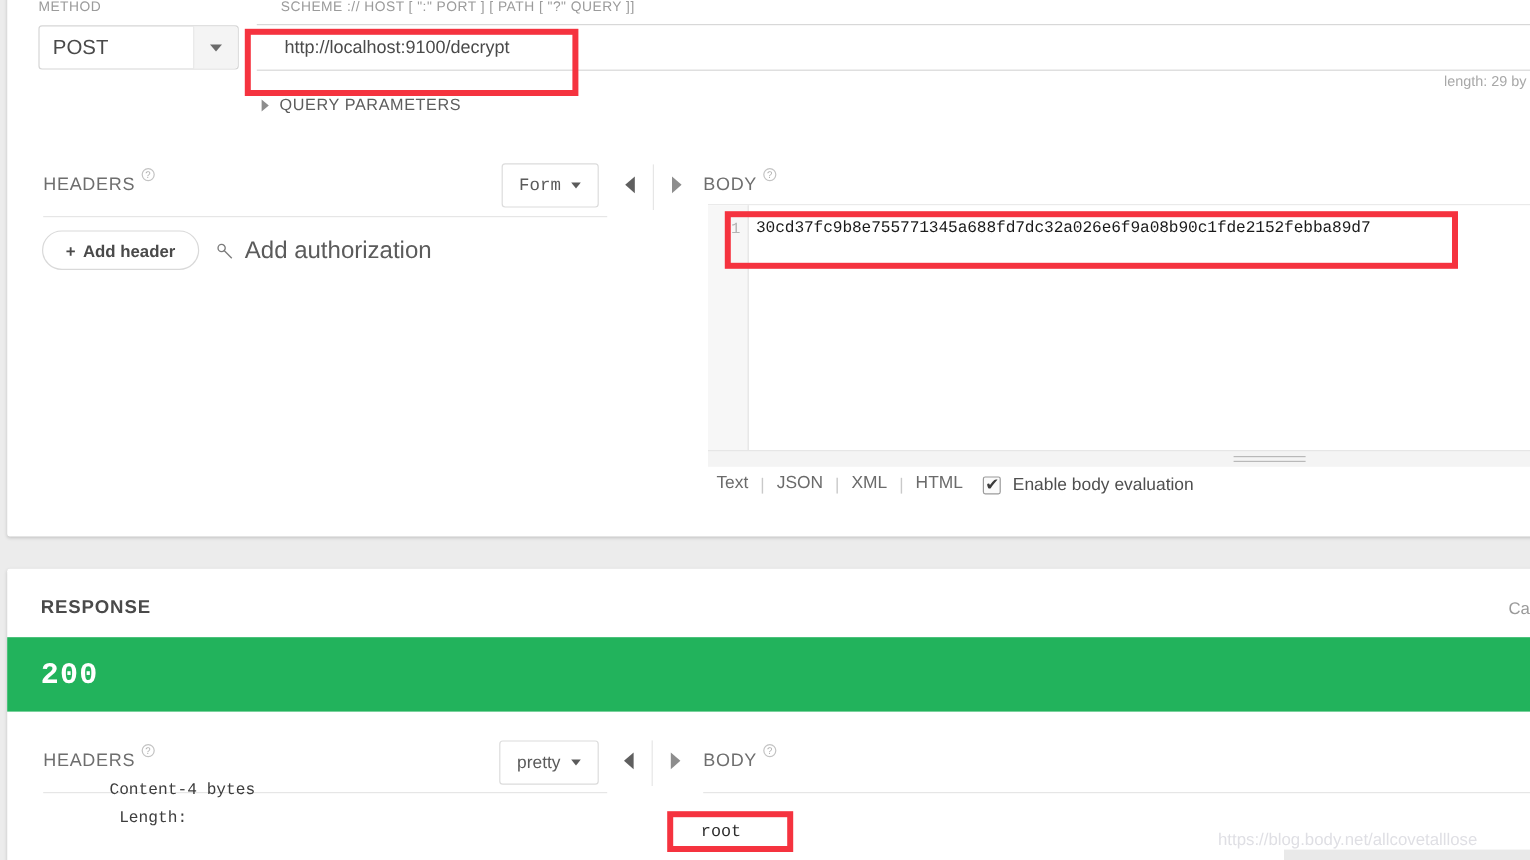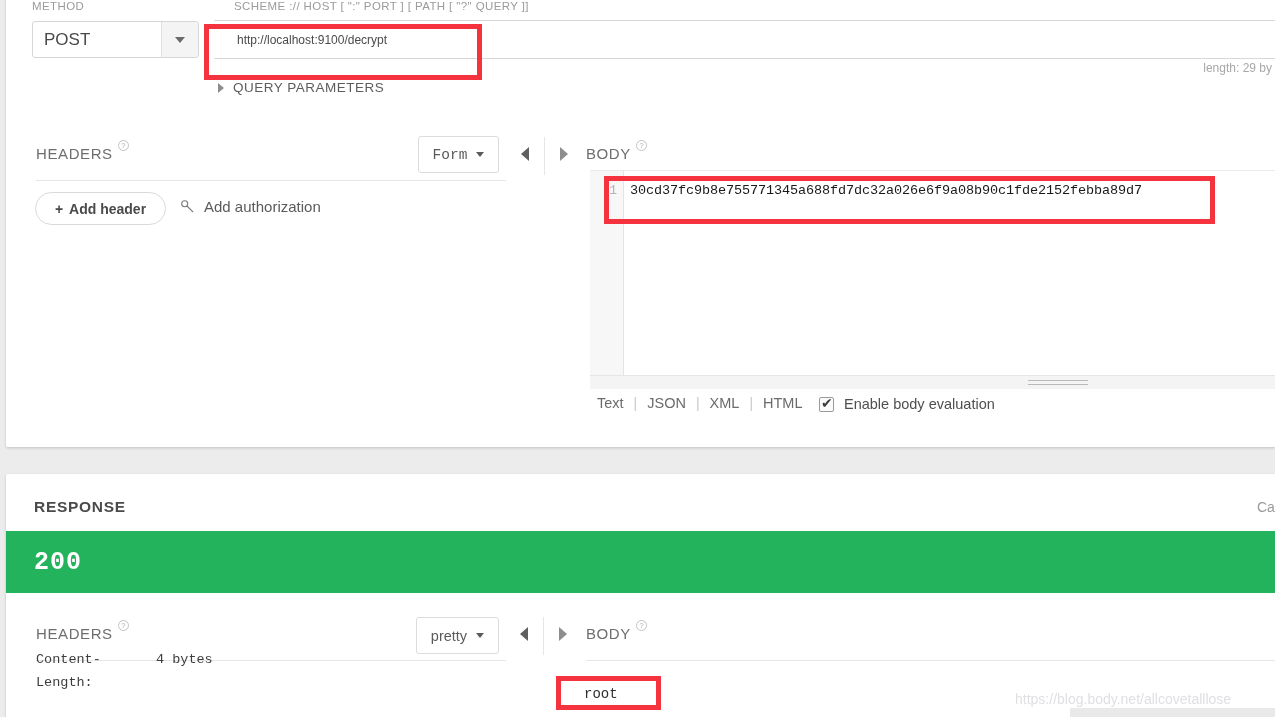--- a/index.html
+++ b/index.html
@@ -70,21 +70,21 @@
     position: absolute;
     left: 208px; top: 28px;
     right: 0; height: 39px;
     border-top: 1px solid #d8d8d8;
     border-bottom: 1px solid #d8d8d8;
     background: #fff;
     display: flex; align-items: center;
   }
   #url-value {
     padding-left: 23px;
-    font-size: 12px;
+    font-size: 15px;
     color: #4a4a4a;
     white-space: nowrap;
   }
 
   #length-text {
     position: absolute;
     right: 6px; top: 69px;
     font-size: 12px;
     color: #a8a8a8;
     white-space: nowrap;
@@ -202,21 +202,21 @@
     font-size: 14px; font-weight: bold; color: #4a4a4a; margin-right: 6px;
   }
   #add-header-btn .lbl { font-size: 14px; font-weight: bold; color: #4a4a4a; }
 
   #add-auth {
     position: absolute;
     left: 174px; top: 206px;
     display: flex; align-items: center;
     cursor: pointer;
   }
-  #add-auth .lbl { font-size: 15px; color: #5b5b5b; margin-left: 9px; }
+  #add-auth .lbl { font-size: 20px; color: #5b5b5b; margin-left: 9px; }
 
   
   #body-editor {
     position: absolute;
     left: 584px; top: 178px;
     right: 0; height: 205px;
     background: #fff;
     border-top: 1px solid #eaeaea;
     display: flex;
   }
@@ -333,20 +333,21 @@
     letter-spacing: 1px;
   }
 
   #resp-headers-table {
     position: absolute;
     left: 30px; top: 174px;
     font-family: "Liberation Mono", monospace;
     font-size: 13.5px;
     color: #3d3d3d;
     line-height: 23px;
+    text-align: right;
   }
   #resp-headers-table .row { display: flex; }
   #resp-headers-table .k { width: 120px; }
   #resp-headers-table .v { }
 
   #resp-body-value {
     position: absolute;
     left: 578px; top: 212px;
     font-family: "Liberation Mono", monospace;
     font-size: 14px;

